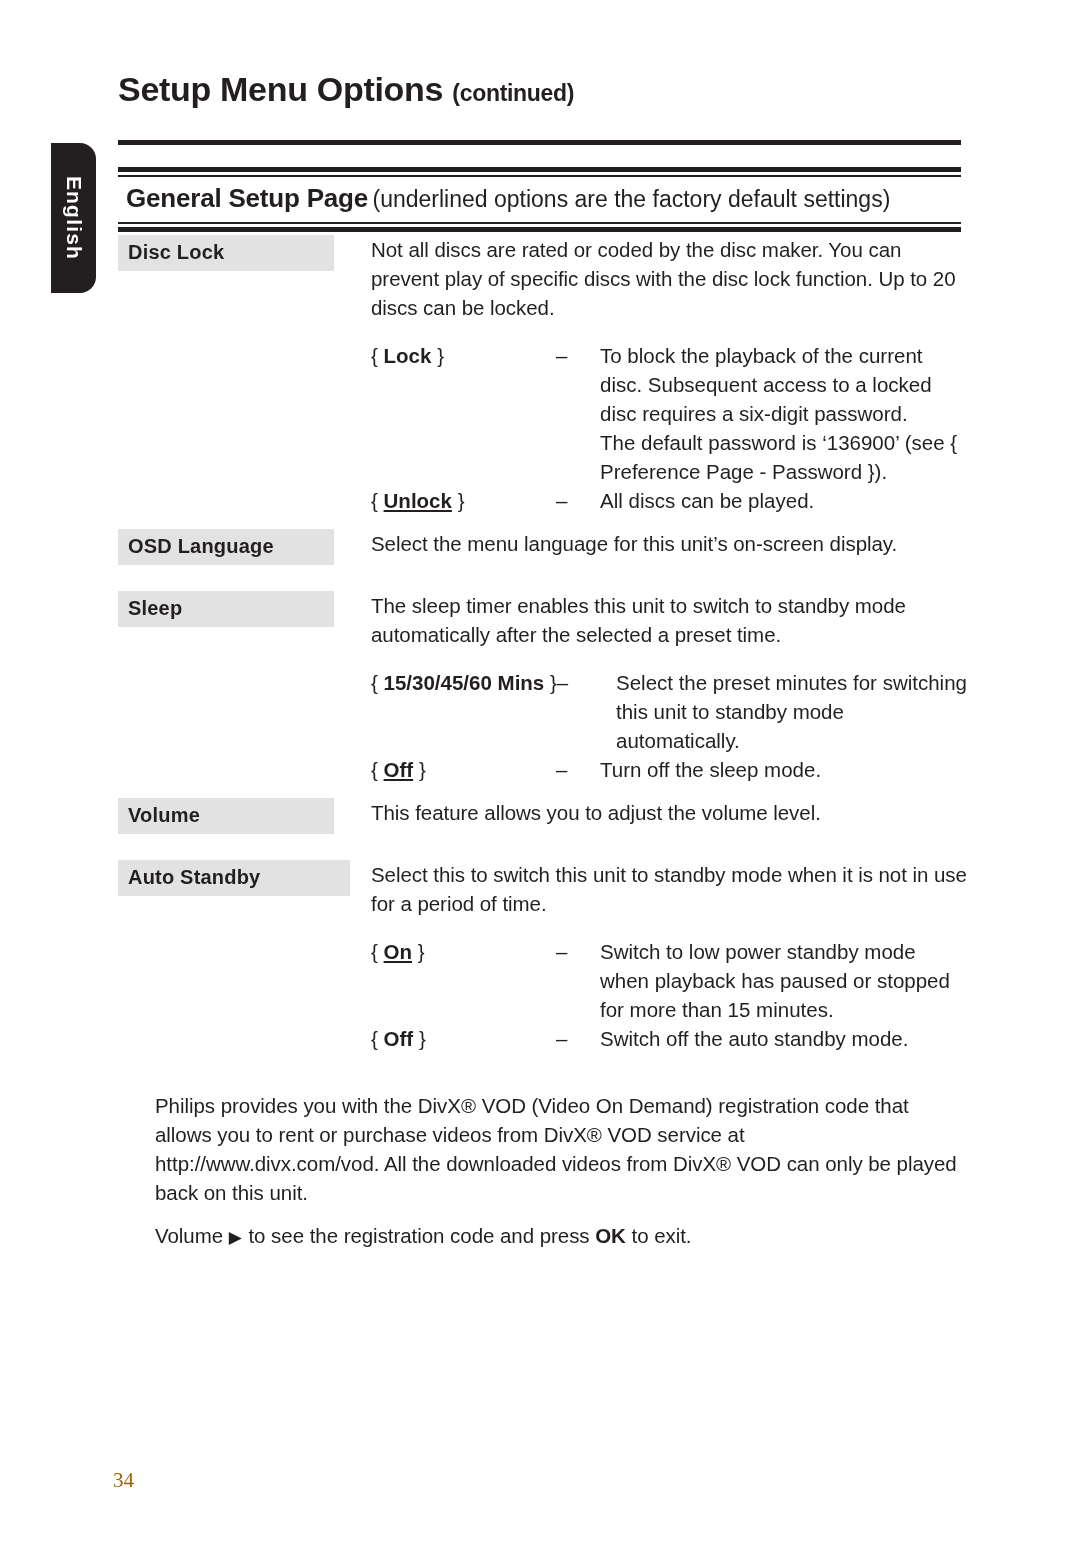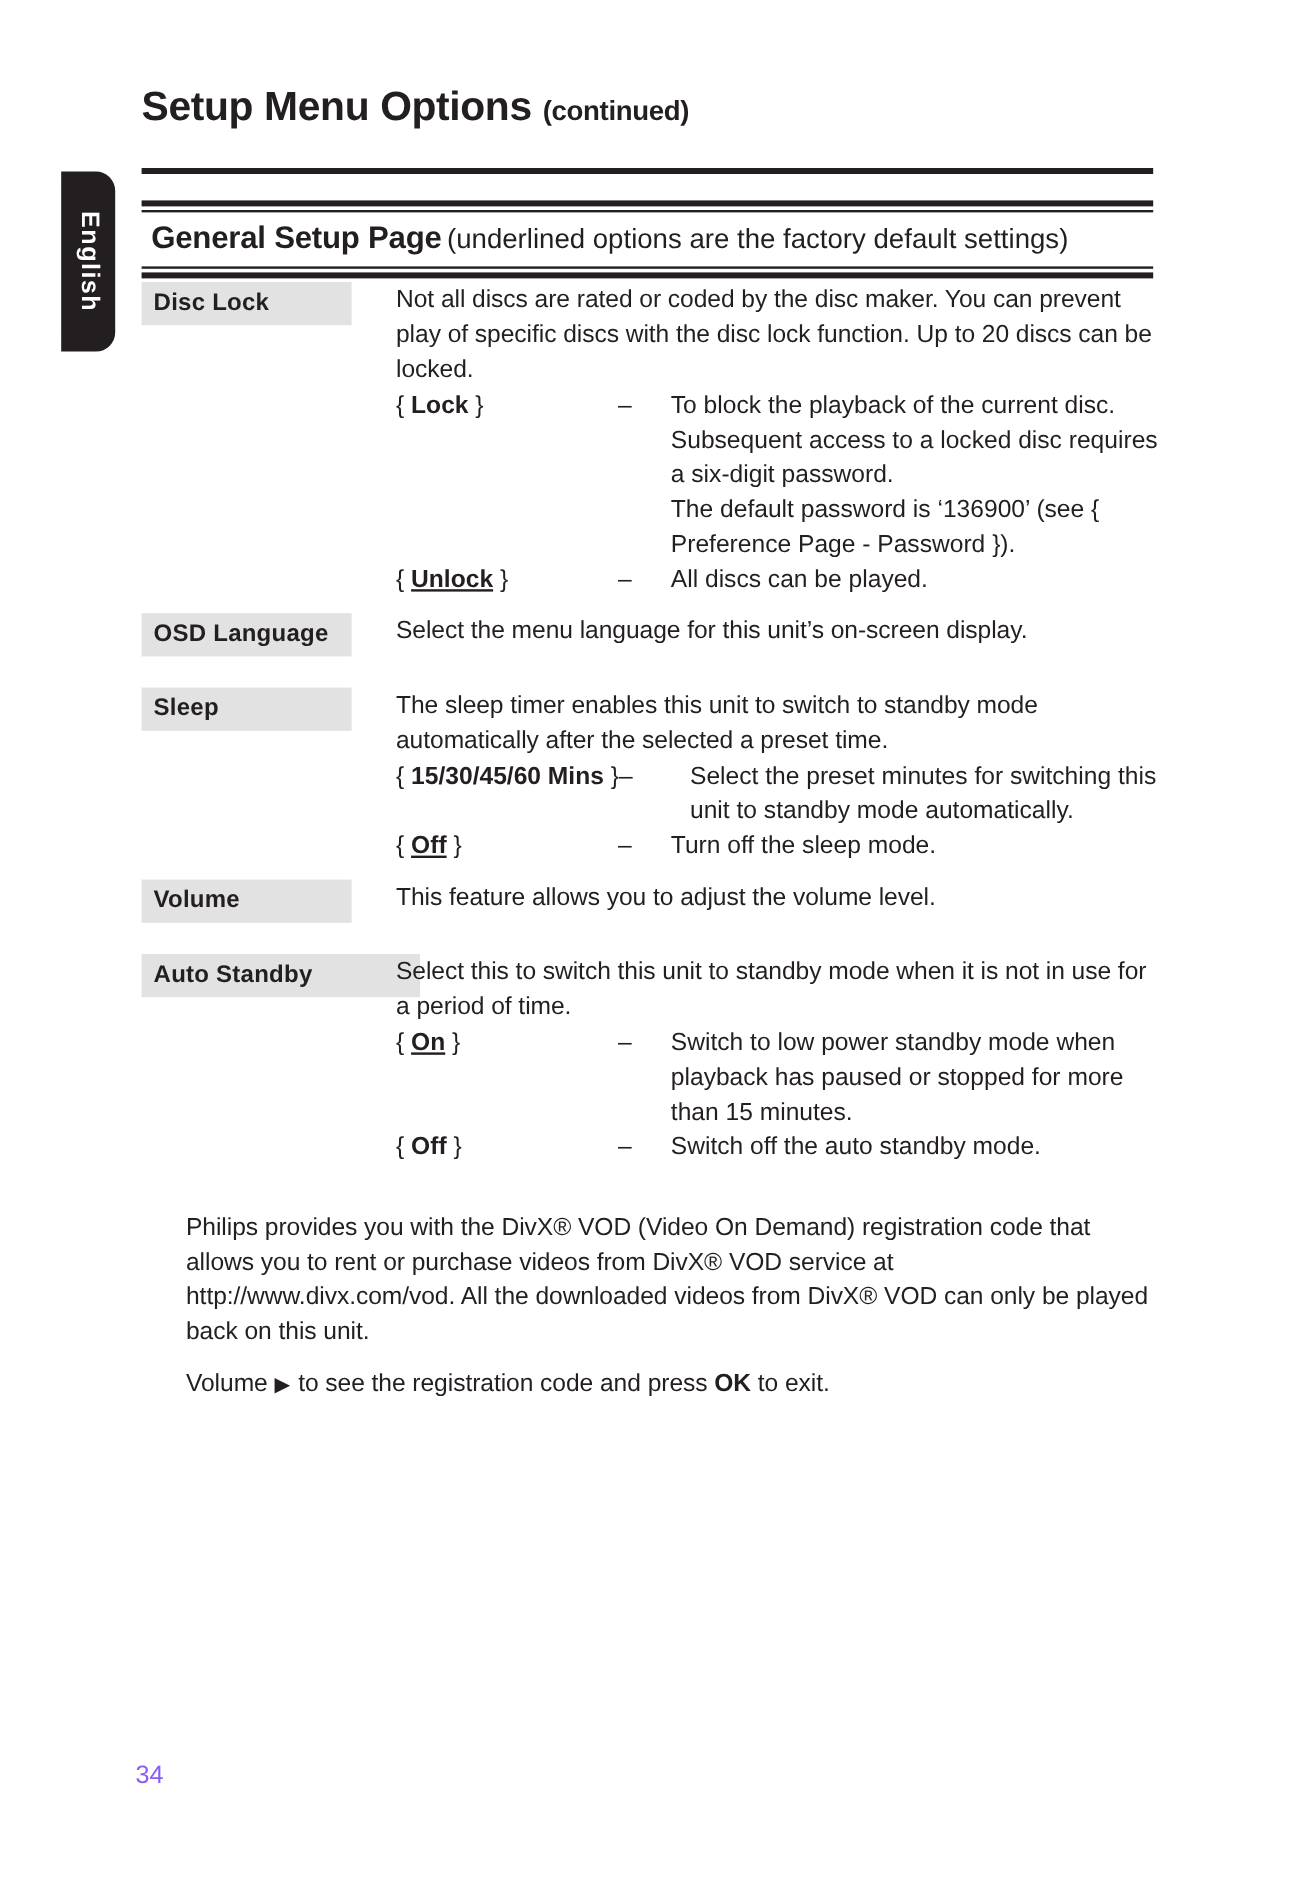--- a/index.html
+++ b/index.html
@@ -103,21 +103,21 @@
     left: 118px;
     top: 235px;
     width: 850px;
   }
   .row {
     display: flex;
     align-items: flex-start;
   }
   .label-cell {
     flex: 0 0 auto;
-    width: 175px;
+    width: 216px;
   }
   .label-chip {
     display: block;
     background: #e2e2e2;
     font-size: 20px;
     font-weight: bold;
     letter-spacing: 0.2px;
     padding: 6px 10px 7px 10px;
     white-space: nowrap;
   }
@@ -128,21 +128,21 @@
   }
   p.txt {
     margin: 0;
     font-size: 20.5px;
     line-height: 29px;
     letter-spacing: -0.05px;
   }
 
   
   .opts {
-    margin-top: 1px;
+    margin-top: 19px;
   }
   .opt-row {
     display: flex;
     align-items: flex-start;
   }
   .opt-name {
     flex: 0 0 auto;
     width: 185px;
     font-size: 20.5px;
     line-height: 29px;
@@ -174,21 +174,22 @@
   .sp-m  { height: 26px; }
   .sp-l  { height: 38px; }
 
   
   #page-number {
     position: absolute;
     left: 113px;
     top: 1468px;
     font-size: 21px;
     font-weight: normal;
-    color: #8b5cf6;
+    color: #a16207;
+    font-family: Liberation Serif, serif;
   }
 </style>
 </head>
 <body>
 
 <div id="lang-tab">
   <span class="lang-text">English</span>
 </div>
 
 <div id="page-header">

